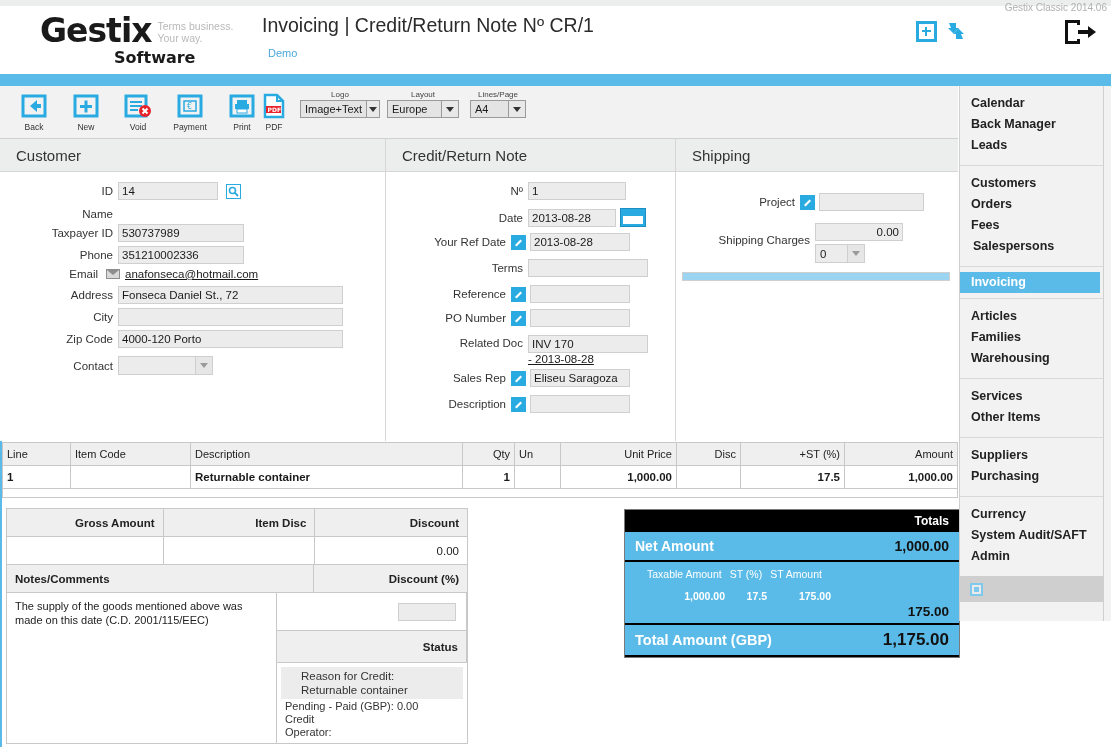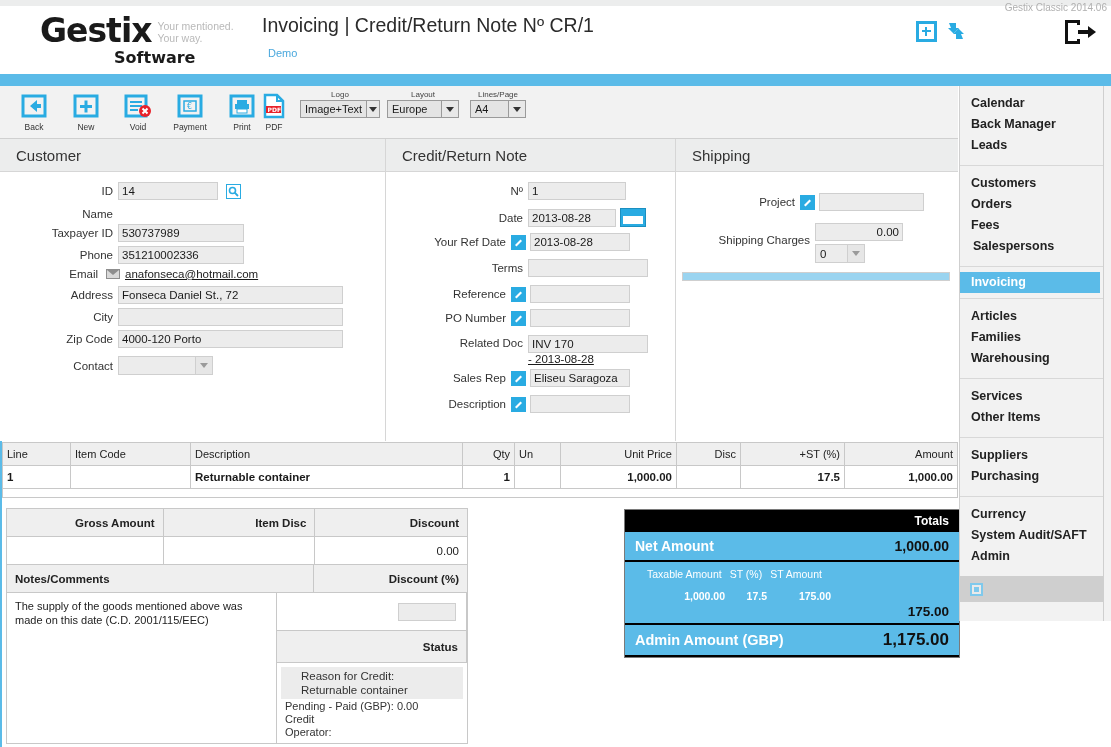--- a/index.html
+++ b/index.html
@@ -316,21 +316,21 @@
 
   <div class="header">
     <div class="topstrip"></div>
 
     <div class="logo-wrap">
       <div style="position:relative;">
         <div class="logo-main">Gestix</div>
         <div class="logo-sub">Software</div>
       </div>
       <div class="logo-tag">
-        <div>Your mentioned.</div>
+        <div>Terms business.</div>
         <div>Your way.</div>
       </div>
     </div>
 
     <div class="page-title">Invoicing | Credit/Return Note Nº CR/1</div>
     <div class="demo-link">Demo</div>
     <div class="version-text">Gestix Classic 2014.06</div>
 
     <div class="hdr-icons">
       <div class="hdr-ic">
@@ -729,21 +729,21 @@
       </div>
       <div class="tax-vals">
         <span style="width:78px; text-align:right;">1,000.00</span>
         <span style="width:34px; text-align:right;">17.5</span>
         <span style="width:56px; text-align:right;">175.00</span>
       </div>
       <div class="tax-total">175.00</div>
     </div>
 
     <div class="tot-grand">
-      <div class="l">Admin Amount (GBP)</div>
+      <div class="l">Total Amount (GBP)</div>
       <div class="r">1,175.00</div>
     </div>
   </div>
 
   <div class="sidebar">
 
 
     <div class="sb-group">
       <div class="sb-item">Calendar</div>
       <div class="sb-item">Back Manager</div>

